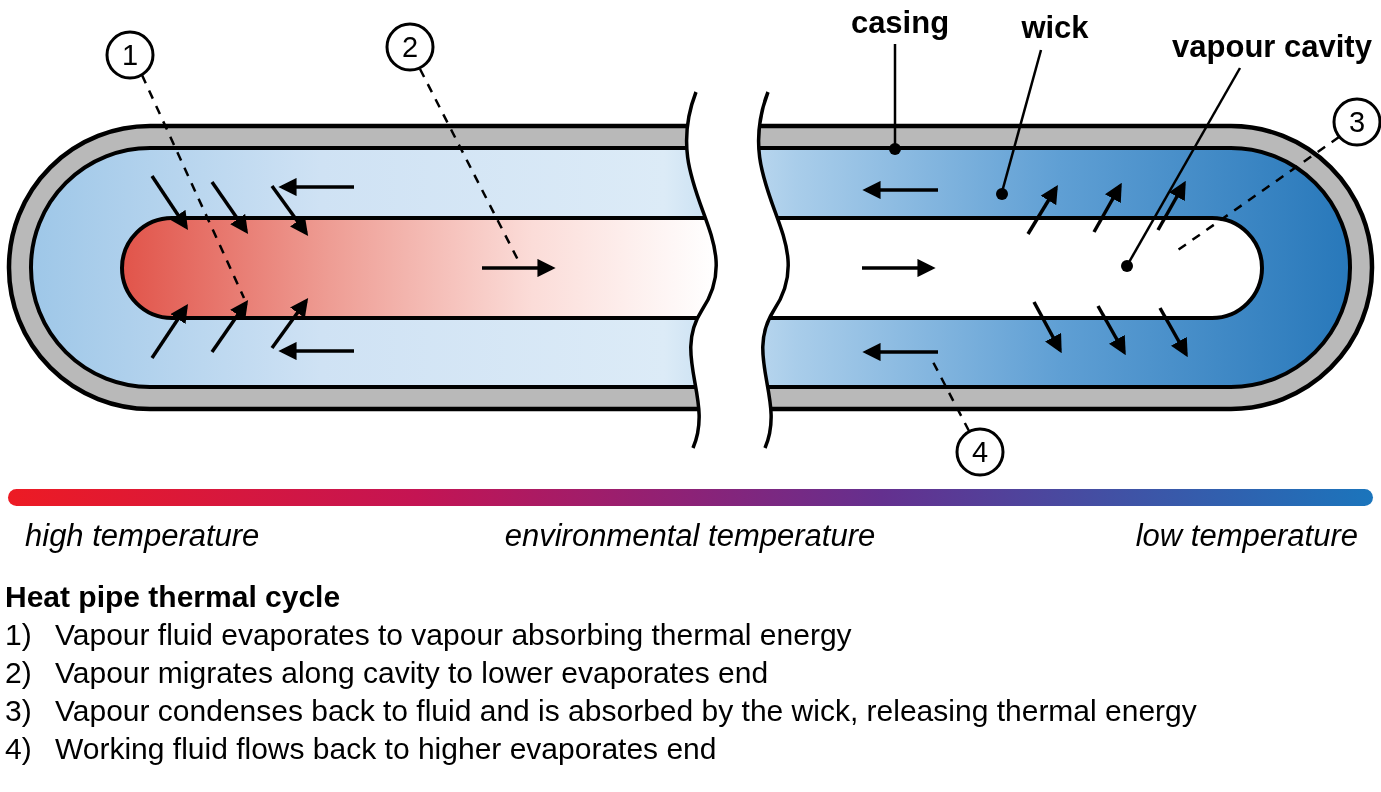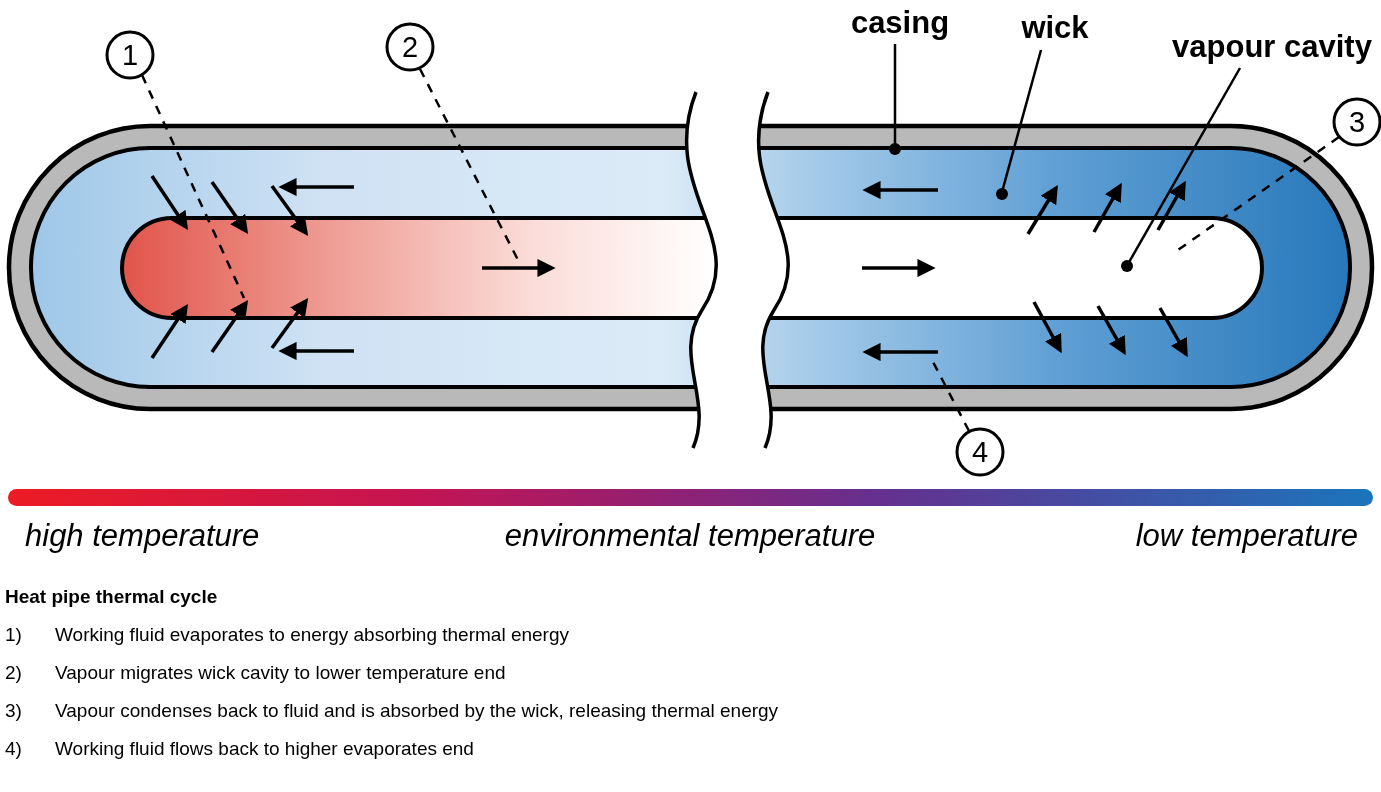--- a/index.html
+++ b/index.html
@@ -11,21 +11,21 @@
     font-family:"Liberation Sans", sans-serif;
   }
   svg { display:block; }
   .lbl        { font-family:"Liberation Sans",sans-serif; font-weight:700; font-size:31px; fill:#000; }
   .callout-num{ font-family:"Liberation Sans",sans-serif; font-weight:400; font-size:29px; fill:#000; }
   .temp-lbl   { font-family:"Liberation Sans",sans-serif; font-style:italic; font-size:31px; fill:#000; }
 
   .legend {
     position:absolute; left:5px; top:578px;
     width:1370px;
-    font-size:19px; color:#000;
+    font-size:30px; color:#000;
   }
   .legend-title { font-weight:700; line-height:38px; }
   .legend-item  { display:flex; line-height:38px; }
   .legend-item .num { flex:0 0 50px; }
   .legend-item .txt { flex:1; }
 </style>
 </head>
 <body>
 
 <div class="page">
@@ -137,25 +137,25 @@
       <text class="temp-lbl" x="25" y="546" text-anchor="start">high temperature</text>
       <text class="temp-lbl" x="690" y="546" text-anchor="middle">environmental temperature</text>
       <text class="temp-lbl" x="1358" y="546" text-anchor="end">low temperature</text>
     </g>
   </svg>
 
   <div class="legend">
     <div class="legend-title">Heat pipe thermal cycle</div>
     <div class="legend-item">
       <span class="num">1)</span>
-      <span class="txt">Working fluid evaporates to energy absorbing thermal energy</span>
+      <span class="txt">Vapour fluid evaporates to vapour absorbing thermal energy</span>
     </div>
     <div class="legend-item">
       <span class="num">2)</span>
-      <span class="txt">Vapour migrates wick cavity to lower temperature end</span>
+      <span class="txt">Vapour migrates along cavity to lower evaporates end</span>
     </div>
     <div class="legend-item">
       <span class="num">3)</span>
       <span class="txt">Vapour condenses back to fluid and is absorbed by the wick, releasing thermal energy</span>
     </div>
     <div class="legend-item">
       <span class="num">4)</span>
       <span class="txt">Working fluid flows back to higher evaporates end</span>
     </div>
   </div>

